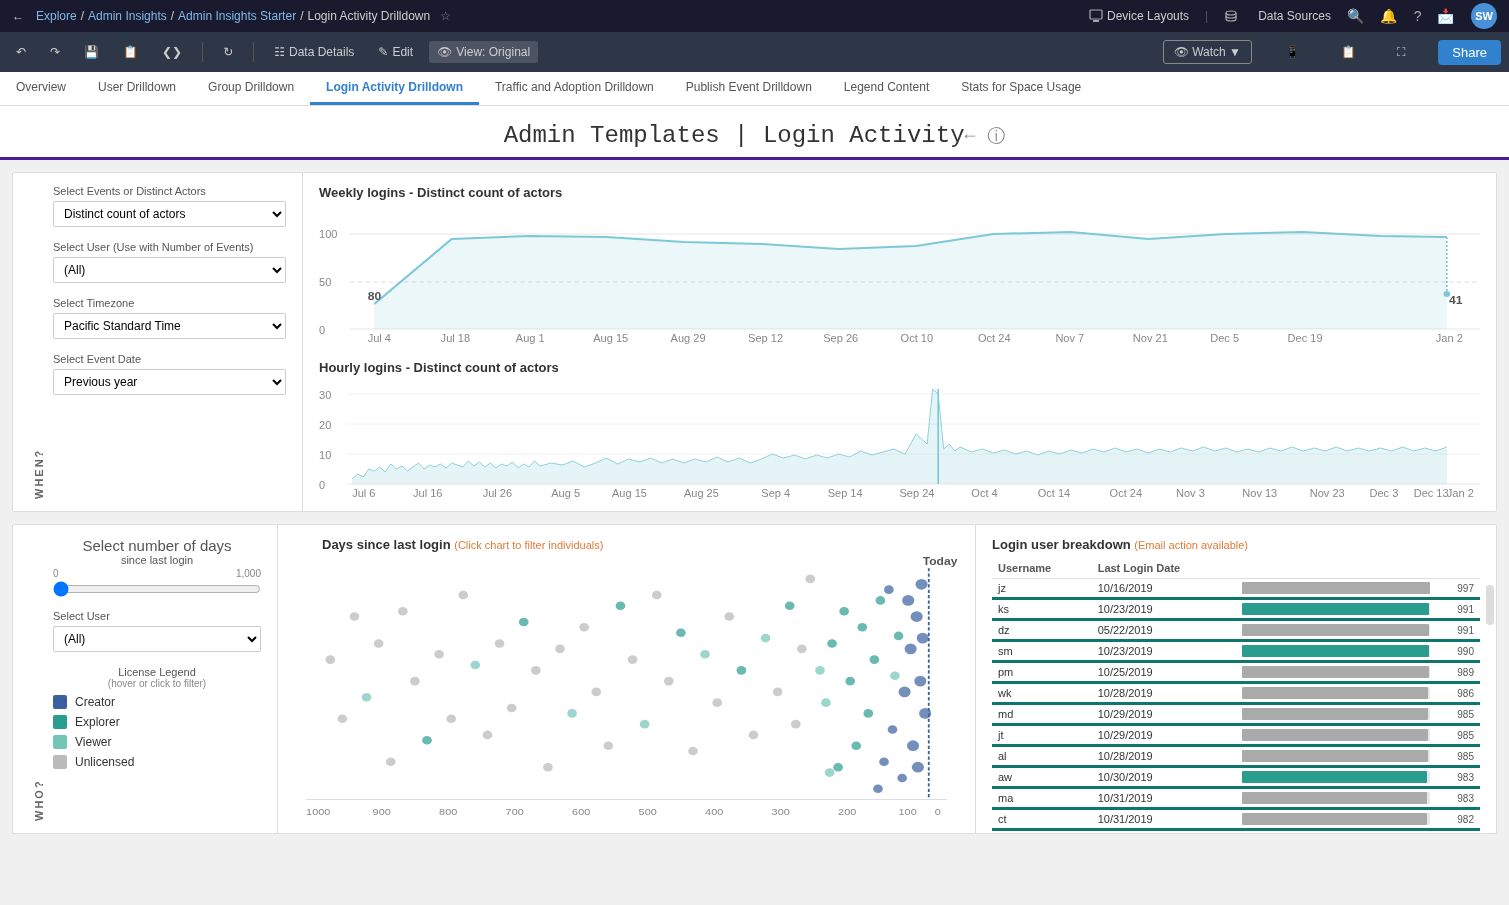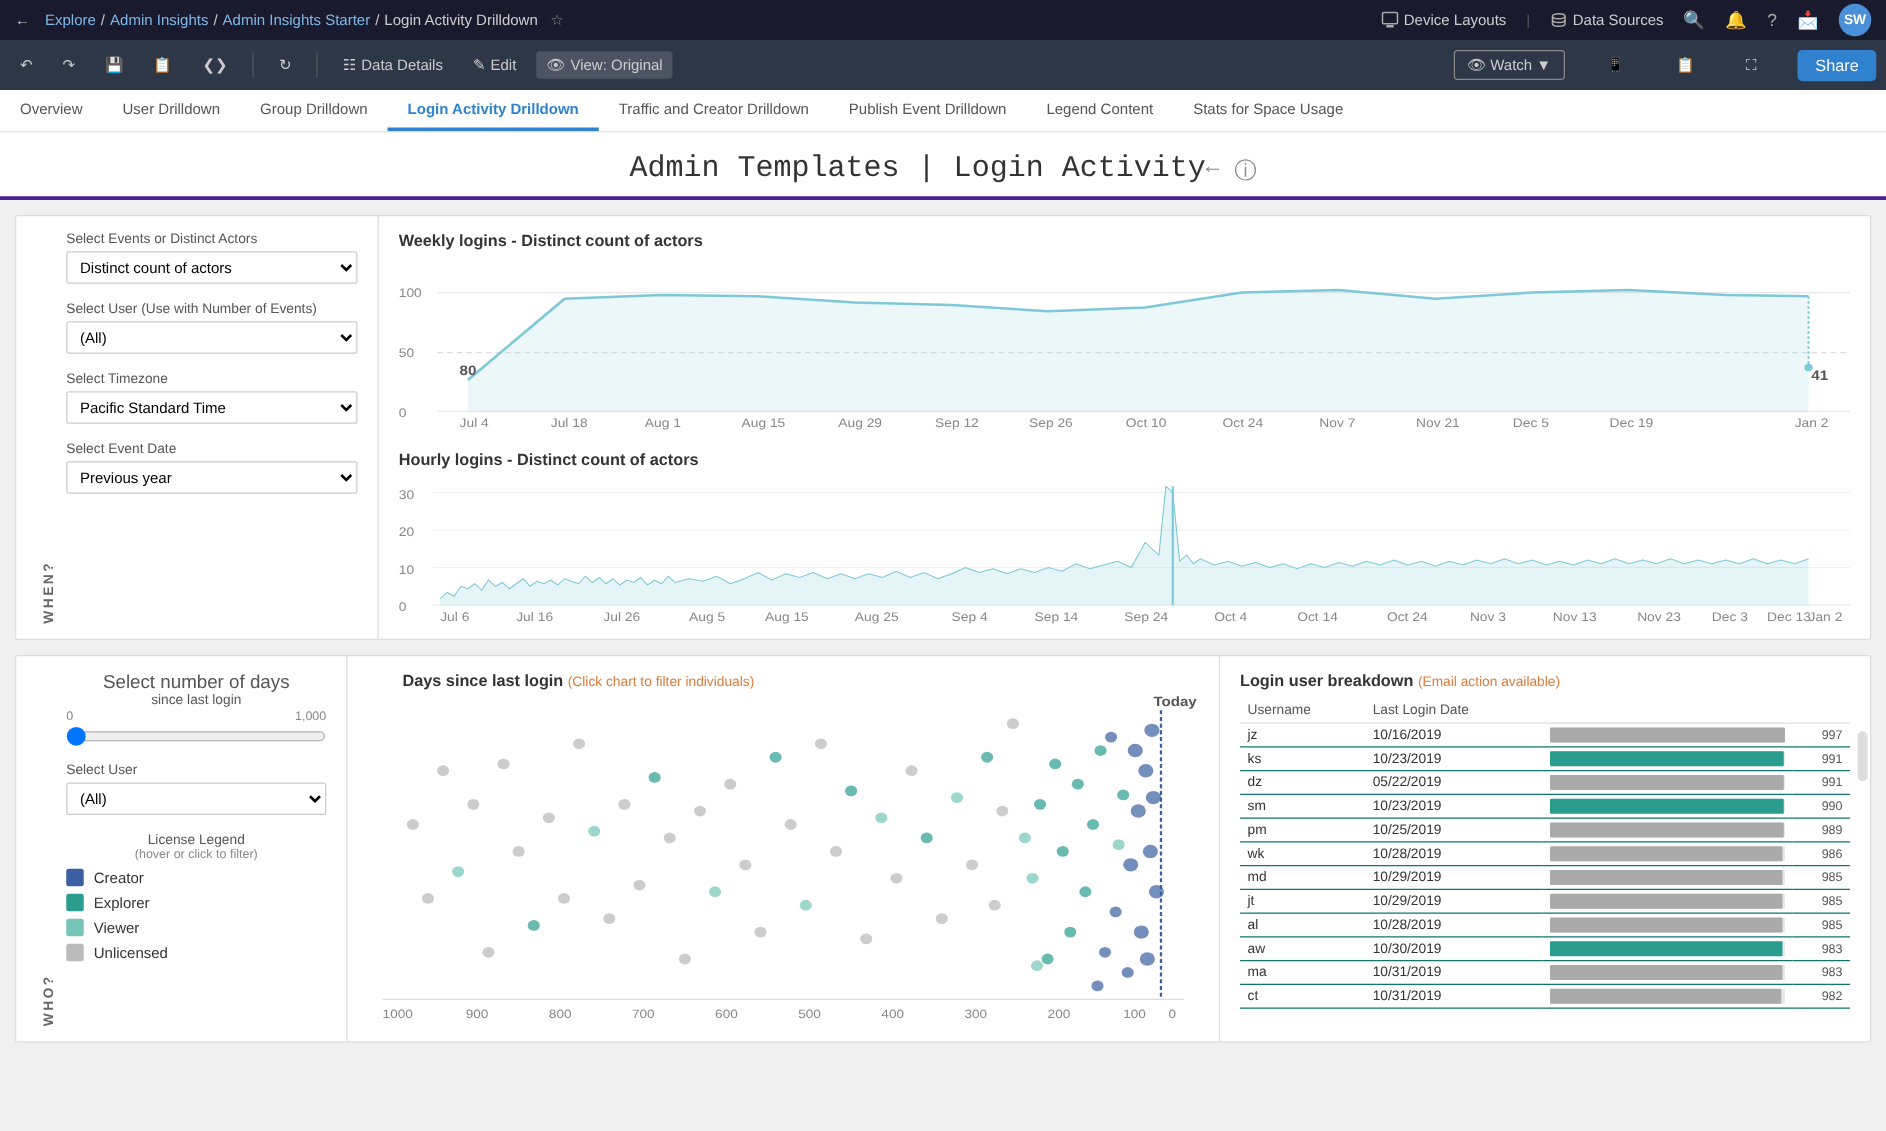--- a/index.html
+++ b/index.html
@@ -258,27 +258,27 @@
     }
     .data-table {
       width: 100%;
       border-collapse: collapse;
       font-size: 11px;
     }
     .data-table th {
       text-align: left;
       padding: 4px 6px;
       color: #555;
-      font-weight: 400;
+      font-weight: 700;
       border-bottom: 1px solid #ddd;
       margin-top: 32px;
     }
     .data-table td {
       padding: 3px 6px;
-      border-bottom: 1px solid #0f766e;
+      border-bottom: 3px solid #0f766e;
       vertical-align: middle;
     }
     .bar-cell {
       display: flex;
       align-items: center;
       gap: 4px;
     }
     .bar-bg {
       flex: 1;
       height: 12px;
@@ -323,21 +323,21 @@
   </div>
   <div class="top-nav-right">
     <span style="display:flex;align-items:center;gap:4px;">
       <svg width="14" height="14" viewBox="0 0 14 14" fill="none" style="display:inline-block;vertical-align:middle;">
           <rect x="1" y="1" width="12" height="9" rx="1" stroke="#aaa" stroke-width="1.2" fill="none"></rect>
           <rect x="4" y="11" width="6" height="2" rx="0.5" fill="#aaa"></rect>
         </svg>
       <span>Device Layouts</span>
     </span>
     <span style="color:#555;">|</span>
-    <span style="display:flex;align-items:center;gap:4px;">
+    <span style="display:flex;align-items:center;gap:20px;">
       <svg width="14" height="14" viewBox="0 0 14 14" fill="none" style="display:inline-block;vertical-align:middle;">
           <ellipse cx="7" cy="4" rx="5" ry="2" stroke="#aaa" stroke-width="1.2" fill="none"></ellipse>
           <path d="M2 4v3c0 1.1 2.24 2 5 2s5-.9 5-2V4" stroke="#aaa" stroke-width="1.2" fill="none"></path>
           <path d="M2 7v3c0 1.1 2.24 2 5 2s5-.9 5-2V7" stroke="#aaa" stroke-width="1.2" fill="none"></path>
         </svg>
       <span>Data Sources</span>
     </span>
     <span style="color:#aaa; font-size:14px;">🔍</span>
     <span style="color:#aaa; font-size:14px;">🔔</span>
     <span style="color:#aaa; font-size:14px;">?</span>
@@ -377,21 +377,21 @@
     <button class="toolbar-btn">⛶</button>
     <button class="share-btn">Share</button>
   </div>
 </div>
 
 <div class="tab-bar">
   <div class="tab">Overview</div>
   <div class="tab">User Drilldown</div>
   <div class="tab">Group Drilldown</div>
   <div class="tab active">Login Activity Drilldown</div>
-  <div class="tab">Traffic and Creator Drilldown</div>
+  <div class="tab">Traffic and Adoption Drilldown</div>
   <div class="tab">Publish Event Drilldown</div>
   <div class="tab">Legend Content</div>
   <div class="tab">Stats for Space Usage</div>
 </div>
 
 <div class="page-title-bar">
   <h1 class="page-title">Admin Templates | Login Activity</h1>
   <div class="page-title-actions">
     <span>←</span>
     <span>ⓘ</span>

